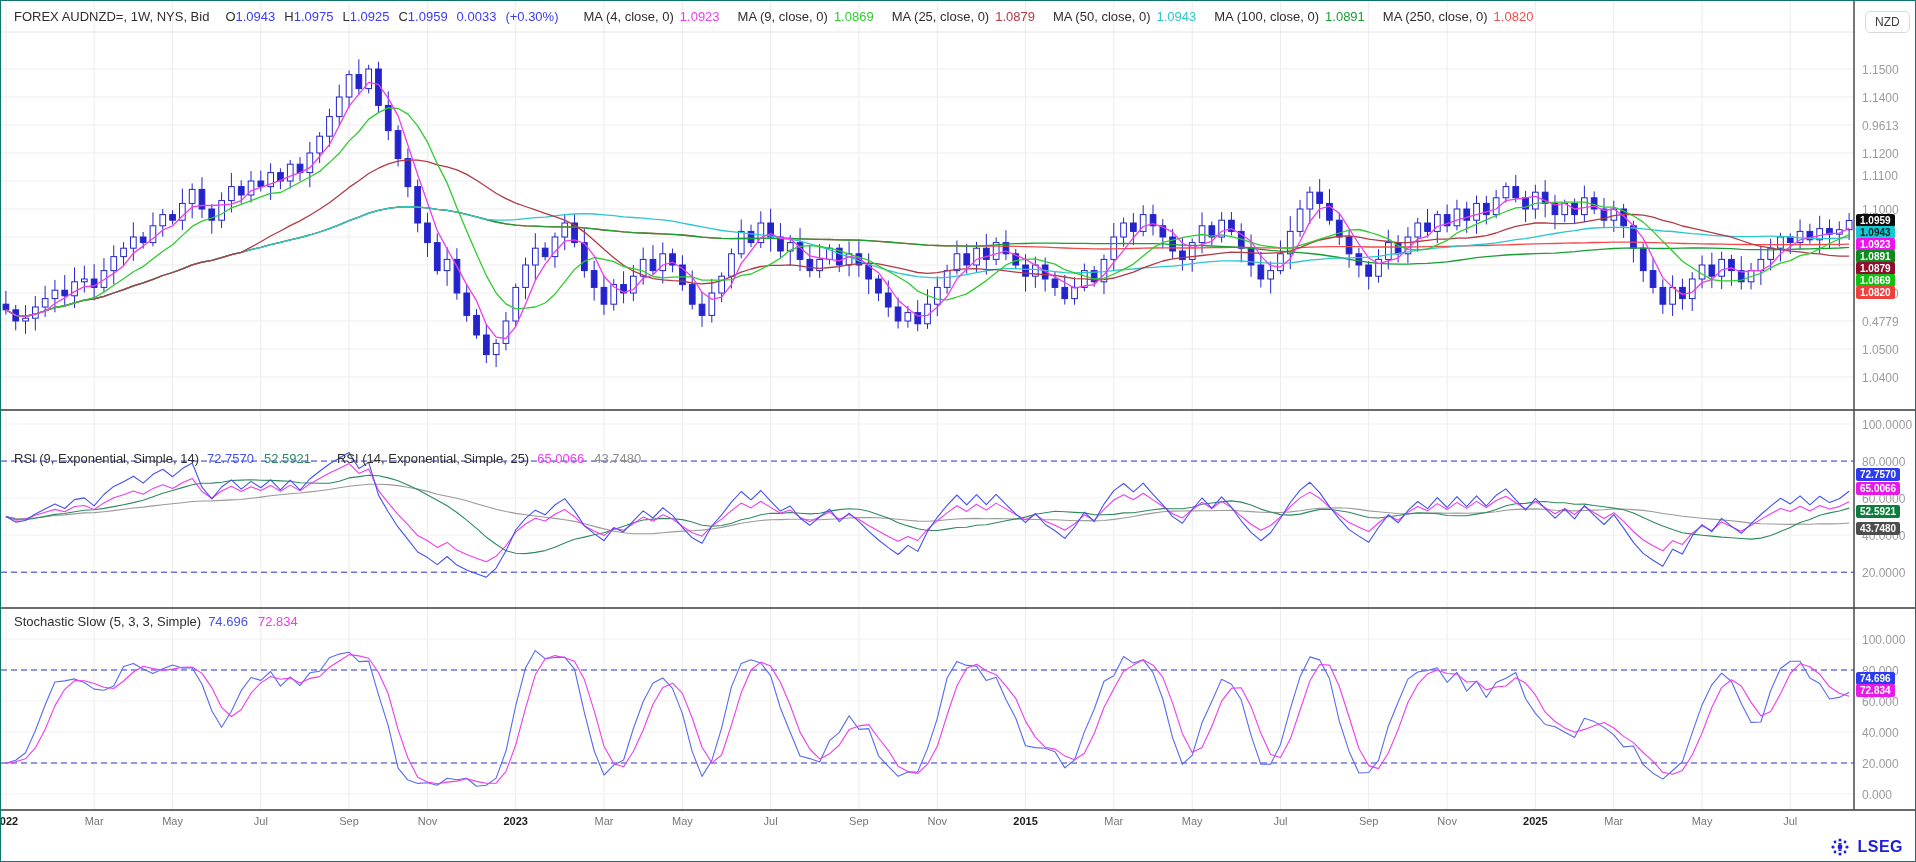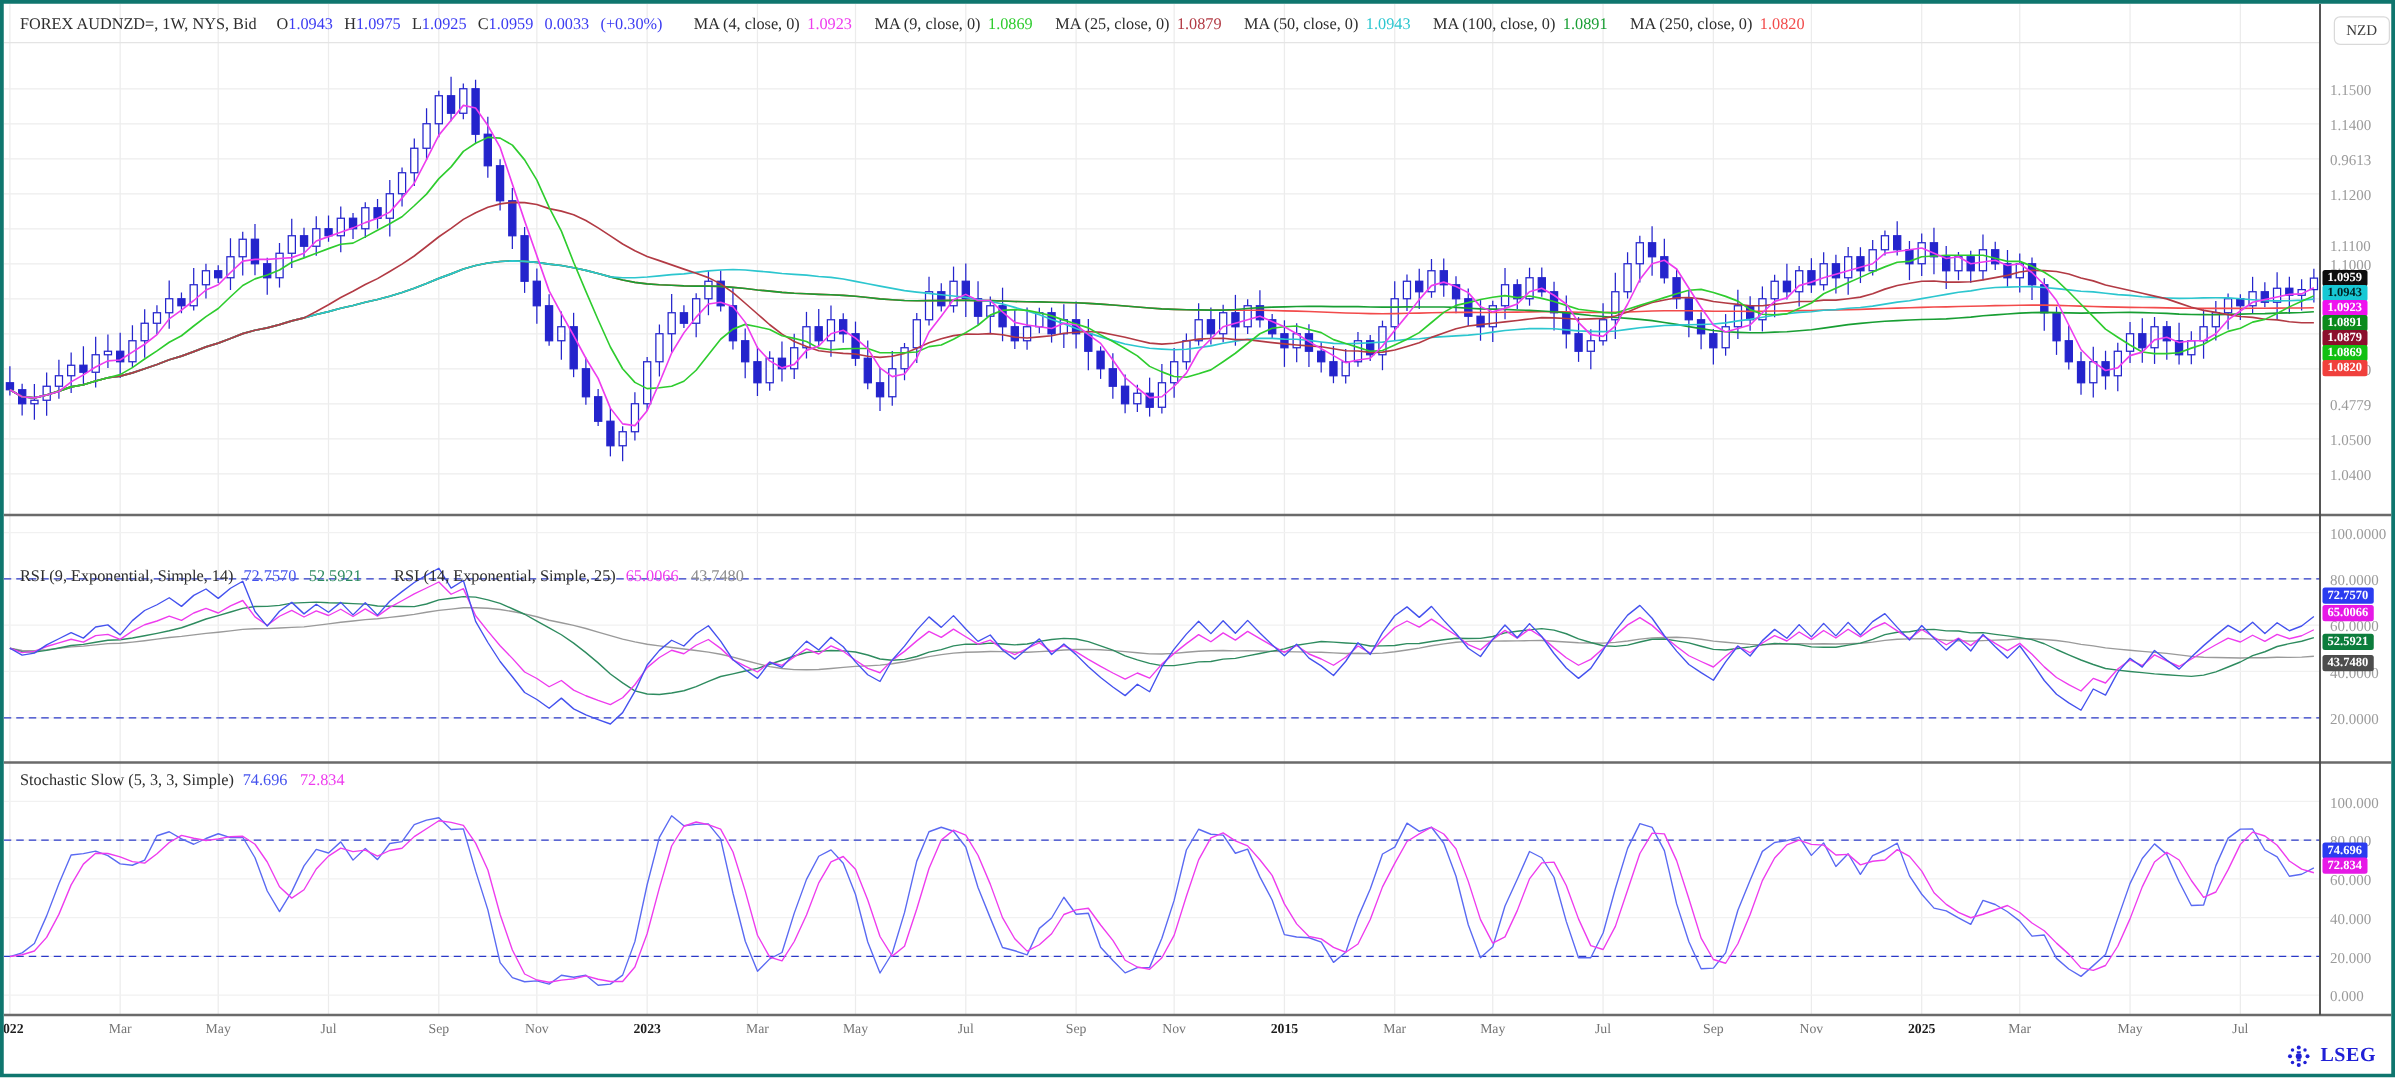--- a/index.html
+++ b/index.html
@@ -1,17 +1,17 @@
 <!DOCTYPE html>
 <html><head>
 <meta charset="utf-8">
 <style>
   html,body{margin:0;padding:0;background:#fff;}
   #wrap{position:relative;width:1916px;height:862px;background:#fff;overflow:hidden;
-        font-family:Liberation Serif, serif;border:3px solid #0f766e;box-sizing:border-box;}
+        font-family:Liberation Sans, sans-serif;border:1px solid #0f766e;box-sizing:border-box;}
   #chart-svg{position:absolute;left:0;top:0;}
   .hdr{position:absolute;display:flex;align-items:center;white-space:nowrap;
        font-size:13px;color:#2e2e2e;z-index:5;}
   .hdr .lbl{color:#2e2e2e;}
   .hdr .gap{width:16px;}
   .sgap{width:7px;}
   .axis-label{position:absolute;left:1861px;font-size:12px;color:#9b9b9b;z-index:3;}
   .badge{position:absolute;left:1855px;font-size:10px;font-weight:bold;line-height:13px;
          padding:0 4px;border-radius:2px;z-index:6;letter-spacing:0;}
   .date-tick{position:absolute;top:814px;transform:translateX(-50%);font-size:11px;color:#767676;z-index:3;}
@@ -490,21 +490,21 @@
     <span><span style="color: rgb(68, 82, 238); margin-right: 10px;">74.696</span><span style="color: rgb(238, 60, 238); margin-right: 10px;">72.834</span></span>
   </div>
 
   <div id="nzd-badge">NZD</div>
 
   <div id="overlay">
       <div class="axis-label" style="top:62px">1.1500</div>
       <div class="axis-label" style="top:90.00000000000003px">1.1400</div>
       <div class="axis-label" style="top:118.00000000000006px">0.9613</div>
       <div class="axis-label" style="top:145.99999999999946px">1.1200</div>
-      <div class="axis-label" style="top:187px">1.1100</div>
+      <div class="axis-label" style="top:168px">1.1100</div>
       <div class="axis-label" style="top:201.9999999999995px">1.1000</div>
       <div class="axis-label" style="top:285.99999999999955px">1.0700</div>
       <div class="axis-label" style="top:313.9999999999996px">0.4779</div>
       <div class="axis-label" style="top:341.9999999999996px">1.0500</div>
       <div class="axis-label" style="top:369.99999999999966px">1.0400</div>
       <div class="axis-label" style="top:417px">100.0000</div>
       <div class="axis-label" style="top:454.05px">80.0000</div>
       <div class="axis-label" style="top:491.1px">60.0000</div>
       <div class="axis-label" style="top:528.15px">40.0000</div>
       <div class="axis-label" style="top:565.2px">20.0000</div>

